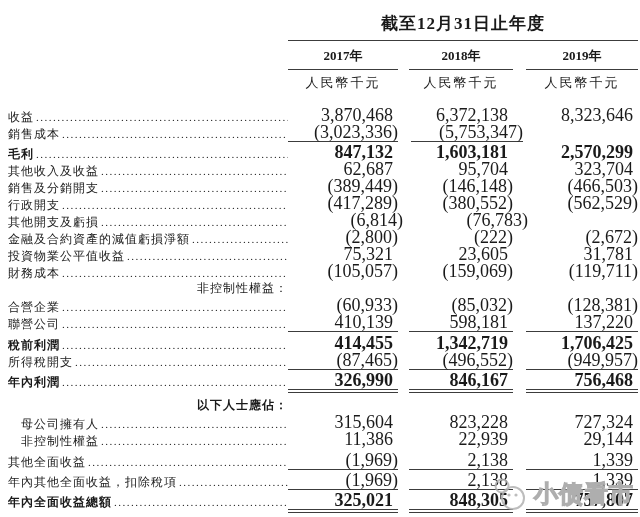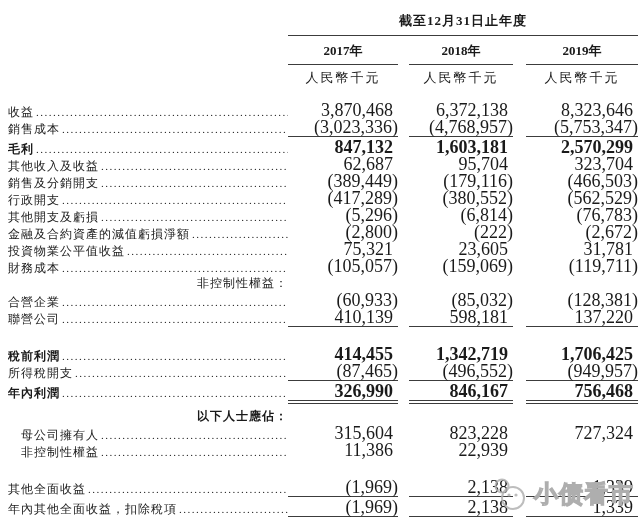--- a/index.html
+++ b/index.html
@@ -2,33 +2,33 @@
 <html><head>
 <meta charset="utf-8">
 <style>
   * { margin:0; padding:0; box-sizing:border-box; }
   html,body { width:640px; height:517px; background:#ffffff; overflow:hidden; }
   body { font-family:"Liberation Serif","DejaVu Serif",serif; color:#1a1a1a; position:relative; }
   .page { position:relative; width:640px; height:517px; padding:12px 0 0 8px; }
 
   
   .hdr-block { margin-left:280px; width:350px; }
-  .hdr-title { text-align:center; font-weight:700; font-size:13px; letter-spacing:1px;
+  .hdr-title { text-align:center; font-weight:700; font-size:17px; letter-spacing:1px;
                padding-bottom:5px; border-bottom:1px solid #3c3c3c; }
   .hdr-years, .hdr-units { display:flex; }
   .hdr-years { margin-top:2px; }
   .hc, .hu { text-align:center; }
   .hc { font-weight:700; font-size:13px; padding:4px 0 4px; border-bottom:1px solid #3c3c3c; }
   .hu { font-size:13px; letter-spacing:2px; padding:4px 0 2px; }
   .c1 { width:110px; } .c2 { width:104px; margin-left:11px; } .c3 { width:112px; margin-left:13px;text-align:center; }
 
   
   .tbl { margin-top:13px; }
   .row { display:flex; align-items:baseline; height:17px; line-height:17px; }
-  .row.g4 { margin-top:20px; } .row.g8 { margin-top:8px; }
+  .row.g4 { margin-top:4px; } .row.g8 { margin-top:8px; }
   .row.rule-s { margin-bottom:3px; } .row.rule-d { margin-bottom:5px; }
   .lbl { width:280px; display:flex; align-items:baseline; overflow:hidden;justify-content:flex-end; }
   .lbl.indent { padding-left:13px; }
   .lbl-text { font-size:12px; letter-spacing:1px; white-space:nowrap; }
   .dots { flex:1; overflow:hidden; white-space:nowrap; font-size:11px; letter-spacing:1.5px;
           padding:0 5px 0 2px; color:#222; }
   .val { font-size:18px; text-align:right; white-space:nowrap; }
   .val.pos { padding-right:5px; }
   .v1 { width:110px; } .v2 { width:104px; margin-left:11px; } .v3 { width:112px; margin-left:13px; }
   .row.bold .lbl-text, .row.bold .val { font-weight:700; }
@@ -70,21 +70,20 @@
         <span class="val v1 pos">3,870,468</span>
         <span class="val v2 pos">6,372,138</span>
         <span class="val v3 pos">8,323,646</span>
       </div>
       <div class="row rule-s">
         <div class="lbl">
           <span class="lbl-text">銷售成本</span>
           <span class="dots">..........................................................................................</span>
         </div>
         <span class="val v1">(3,023,336)</span>
-        <span class="val v2">(4,768,957)</span>
         <span class="val v3">(5,753,347)</span>
       </div>
       <div class="row bold">
         <div class="lbl">
           <span class="lbl-text">毛利</span>
           <span class="dots">..........................................................................................</span>
         </div>
         <span class="val v1 pos">847,132</span>
         <span class="val v2 pos">1,603,181</span>
         <span class="val v3 pos">2,570,299</span>
@@ -97,38 +96,37 @@
         <span class="val v1 pos">62,687</span>
         <span class="val v2 pos">95,704</span>
         <span class="val v3 pos">323,704</span>
       </div>
       <div class="row">
         <div class="lbl">
           <span class="lbl-text">銷售及分銷開支</span>
           <span class="dots">..........................................................................................</span>
         </div>
         <span class="val v1">(389,449)</span>
-        <span class="val v2">(179,116)</span>
+        <span class="val v2">(146,148)</span>
         <span class="val v3">(466,503)</span>
       </div>
       <div class="row">
         <div class="lbl">
           <span class="lbl-text">行政開支</span>
           <span class="dots">..........................................................................................</span>
         </div>
         <span class="val v1">(417,289)</span>
         <span class="val v2">(380,552)</span>
         <span class="val v3">(562,529)</span>
       </div>
       <div class="row">
         <div class="lbl">
           <span class="lbl-text">其他開支及虧損</span>
           <span class="dots">..........................................................................................</span>
         </div>
-        <span class="val v1">(5,296)</span>
         <span class="val v2">(6,814)</span>
         <span class="val v3">(76,783)</span>
       </div>
       <div class="row">
         <div class="lbl">
           <span class="lbl-text">金融及合約資產的減值虧損淨額</span>
           <span class="dots">..........................................................................................</span>
         </div>
         <span class="val v1">(2,800)</span>
         <span class="val v2">(222)</span>
@@ -216,20 +214,21 @@
         <span class="val v2 pos">823,228</span>
         <span class="val v3 pos">727,324</span>
       </div>
       <div class="row">
         <div class="lbl indent">
           <span class="lbl-text">非控制性權益</span>
           <span class="dots">..........................................................................................</span>
         </div>
         <span class="val v1 pos">11,386</span>
         <span class="val v2 pos">22,939</span>
+        <span class="val v3 pos">29,144</span>
       </div>
       <div class="row rule-s g4">
         <div class="lbl">
           <span class="lbl-text">其他全面收益</span>
           <span class="dots">..........................................................................................</span>
         </div>
         <span class="val v1">(1,969)</span>
         <span class="val v2 pos">2,138</span>
         <span class="val v3 pos">1,339</span>
       </div>
@@ -240,20 +239,21 @@
         </div>
         <span class="val v1">(1,969)</span>
         <span class="val v2 pos">2,138</span>
         <span class="val v3 pos">1,339</span>
       </div>
       <div class="row bold rule-d">
         <div class="lbl">
           <span class="lbl-text">年內全面收益總額</span>
           <span class="dots">..........................................................................................</span>
         </div>
+        <span class="val v1 pos">325,021</span>
         <span class="val v2 pos">848,305</span>
         <span class="val v3 pos">757,807</span>
       </div>
     </div>
 
   <div class="watermark">
     <svg class="wm-logo" width="38" height="36" viewBox="0 0 38 36">
       <circle cx="10" cy="10" r="6.5" fill="none" stroke="#b2b2b2" stroke-width="2"></circle>
       <circle cx="21" cy="22" r="11" fill="none" stroke="#b2b2b2" stroke-width="2"></circle>
       <circle cx="17" cy="19" r="1.6" fill="#b2b2b2"></circle>

